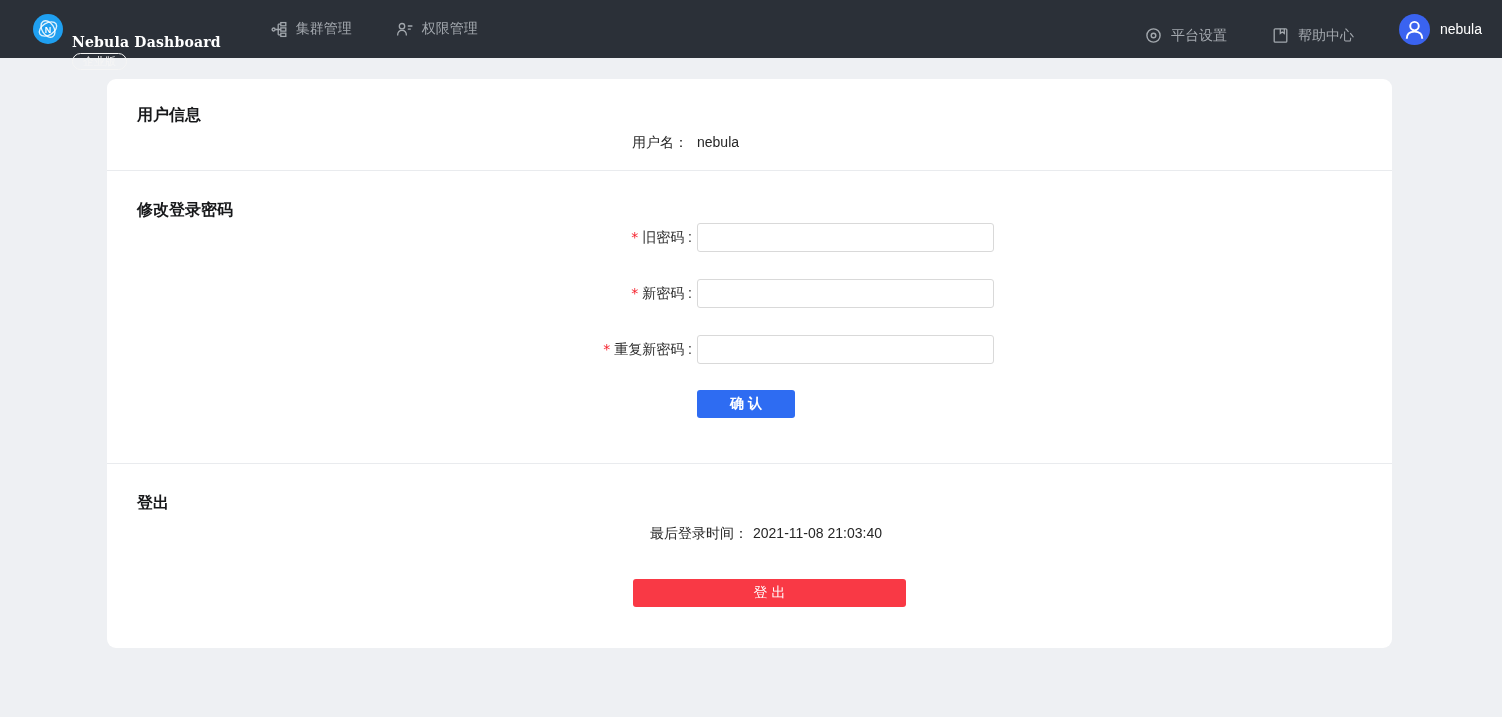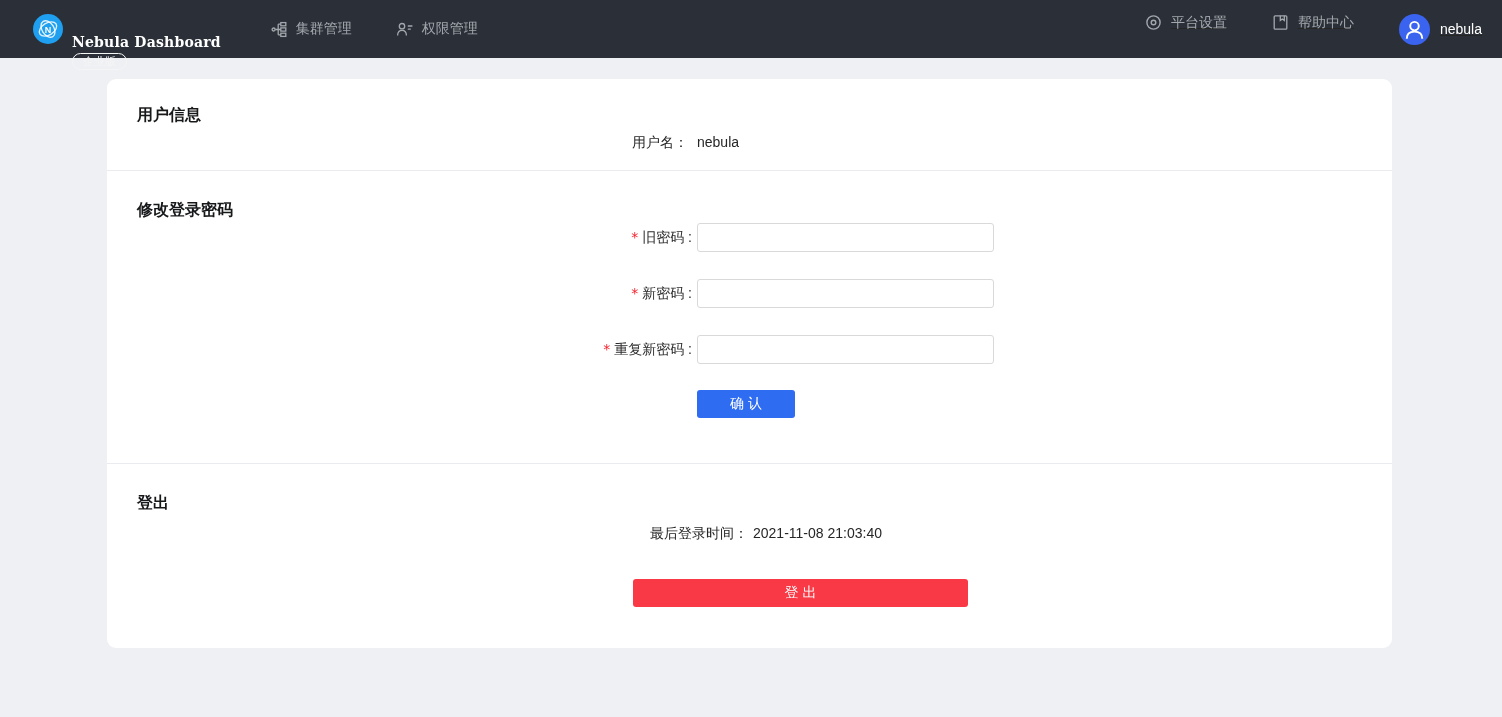--- a/index.html
+++ b/index.html
@@ -48,21 +48,21 @@
     padding: 0 10px;
   }
   .nav { display: flex; align-items: flex-end; margin-left: 50px; }
   .nav-item {
     display: flex; align-items: center;
     color: #a3a8ae;
     margin-right: 44px;
     cursor: pointer;
   }
   .nav-item .nav-icon { display: flex; margin-right: 8px; }
-  .header-right { margin-left: auto; display: flex; align-items: flex-start; text-decoration: underline; }
+  .header-right { margin-left: auto; display: flex; align-items: flex-end; }
   .header-link {
     display: flex; align-items: center;
     color: #a3a8ae;
     margin-right: 45px;
     cursor: pointer;
   }
   .header-link .nav-icon { display: flex; margin-right: 9px; }
   .user-chip { display: flex; align-items: center; cursor: pointer; }
   .avatar {
     width: 31px; height: 31px; border-radius: 50%;
@@ -125,28 +125,29 @@
     font-size: 14px;
     font-family: "Liberation Sans", sans-serif;
     border-radius: 3px;
     cursor: pointer;
     height: 28px;
   }
   .btn-confirm {
     margin: 26px 0 0 590px;
     width: 98px;
     background: #2e6cf2;
+    font-weight: bold;
   }
   .sec-logout { padding-top: 28px; }
   .lastlogin-row { margin-top: 9px; line-height: 20px; }
   .lastlogin-row .lbl { flex: 0 0 641px; text-align: right; color: #262626; }
   .lastlogin-row .val { margin-left: 5px; color: #262626; }
   .btn-logout {
     margin: 36px 0 0 526px;
-    width: 335px;
+    width: 273px;
     background: #f93945;
   }
   .card-bottom-pad { height: 41px; }
 </style>
 </head>
 <body>
 
 <div class="header">
   <div class="brand">
     <div class="logo-circle">

